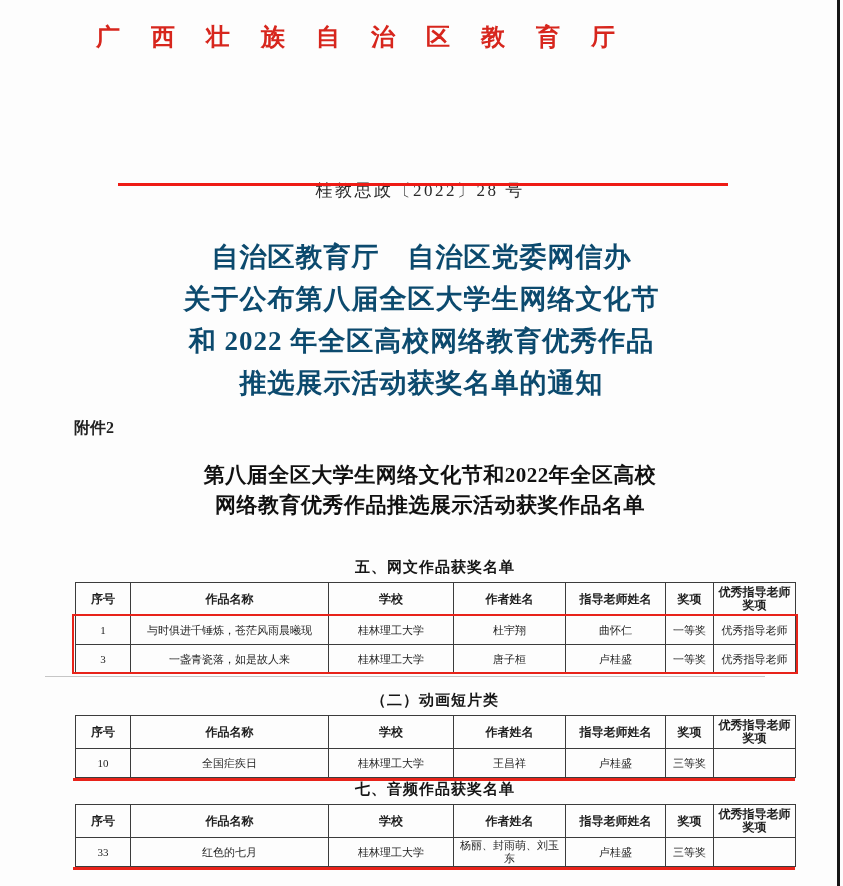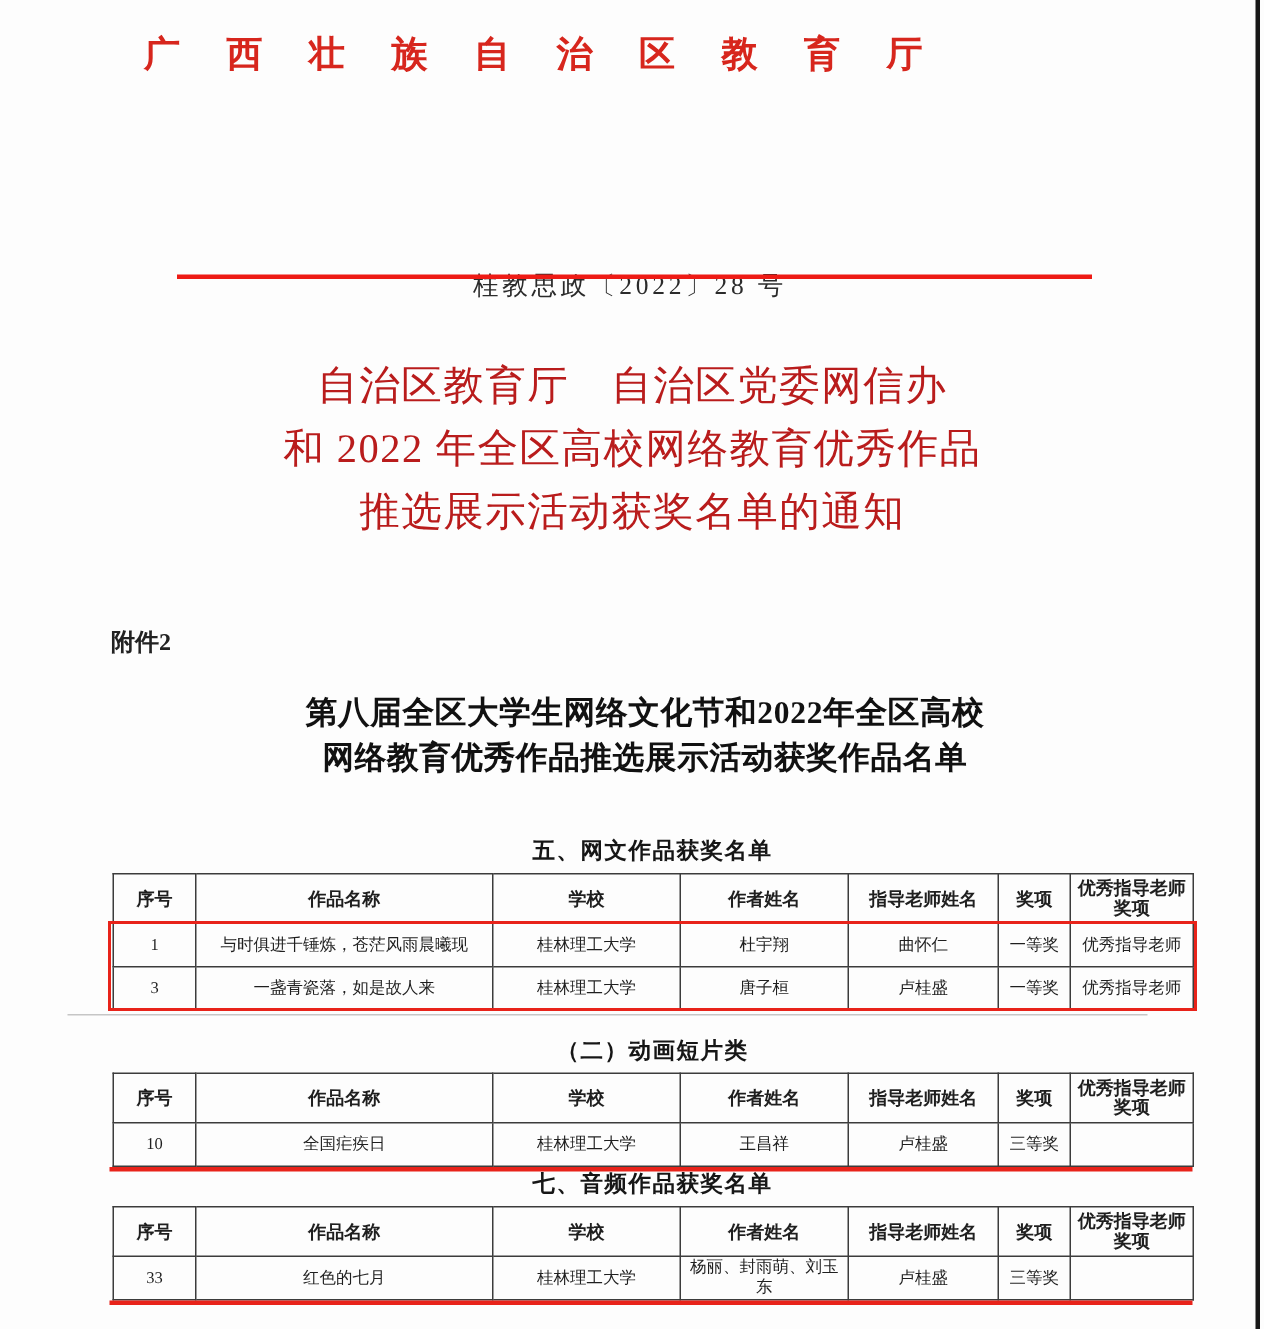--- a/index.html
+++ b/index.html
@@ -33,21 +33,21 @@
   }
 
   .doc-number{
     position:absolute;top:151px;left:0;width:840px;
     text-align:center;font-size:17px;letter-spacing:2.5px;color:#2b2b2b;margin-top:28px;
   }
   .red-rule{position:absolute;top:183px;left:118px;width:610px;height:3px;background:#ee1b15;}
 
   .notice-title{
     position:absolute;top:236px;left:0;width:843px;
-    text-align:center;font-weight:normal;color:#b91c1c;
+    text-align:center;font-weight:bold;color:#0c4a6e;
     font-size:27px;line-height:42px;letter-spacing:1px;
   }
 
   .attachment{position:absolute;top:418px;left:74px;font-size:16px;font-weight:bold;color:#222;}
 
   .appendix-title{
     position:absolute;top:460px;left:0;width:860px;
     text-align:center;font-weight:bold;color:#111;
     font-size:21px;line-height:30px;letter-spacing:0.5px;
   }
@@ -93,20 +93,21 @@
 
   <div class="letterhead">
     <div class="issuer1">广西壮族自治区教育厅</div>
   </div>
 
   <div class="doc-number">桂教思政〔2022〕28 号</div>
   <div class="red-rule"></div>
 
   <div class="notice-title">
     <div>自治区教育厅　自治区党委网信办</div>
+    <div>关于公布第八届全区大学生网络文化节</div>
     <div>和 2022 年全区高校网络教育优秀作品</div>
     <div>推选展示活动获奖名单的通知</div>
   </div>
 
   <div class="attachment">附件2</div>
 
   <div class="appendix-title">
     <div>第八届全区大学生网络文化节和2022年全区高校</div>
     <div>网络教育优秀作品推选展示活动获奖作品名单</div>
   </div>

